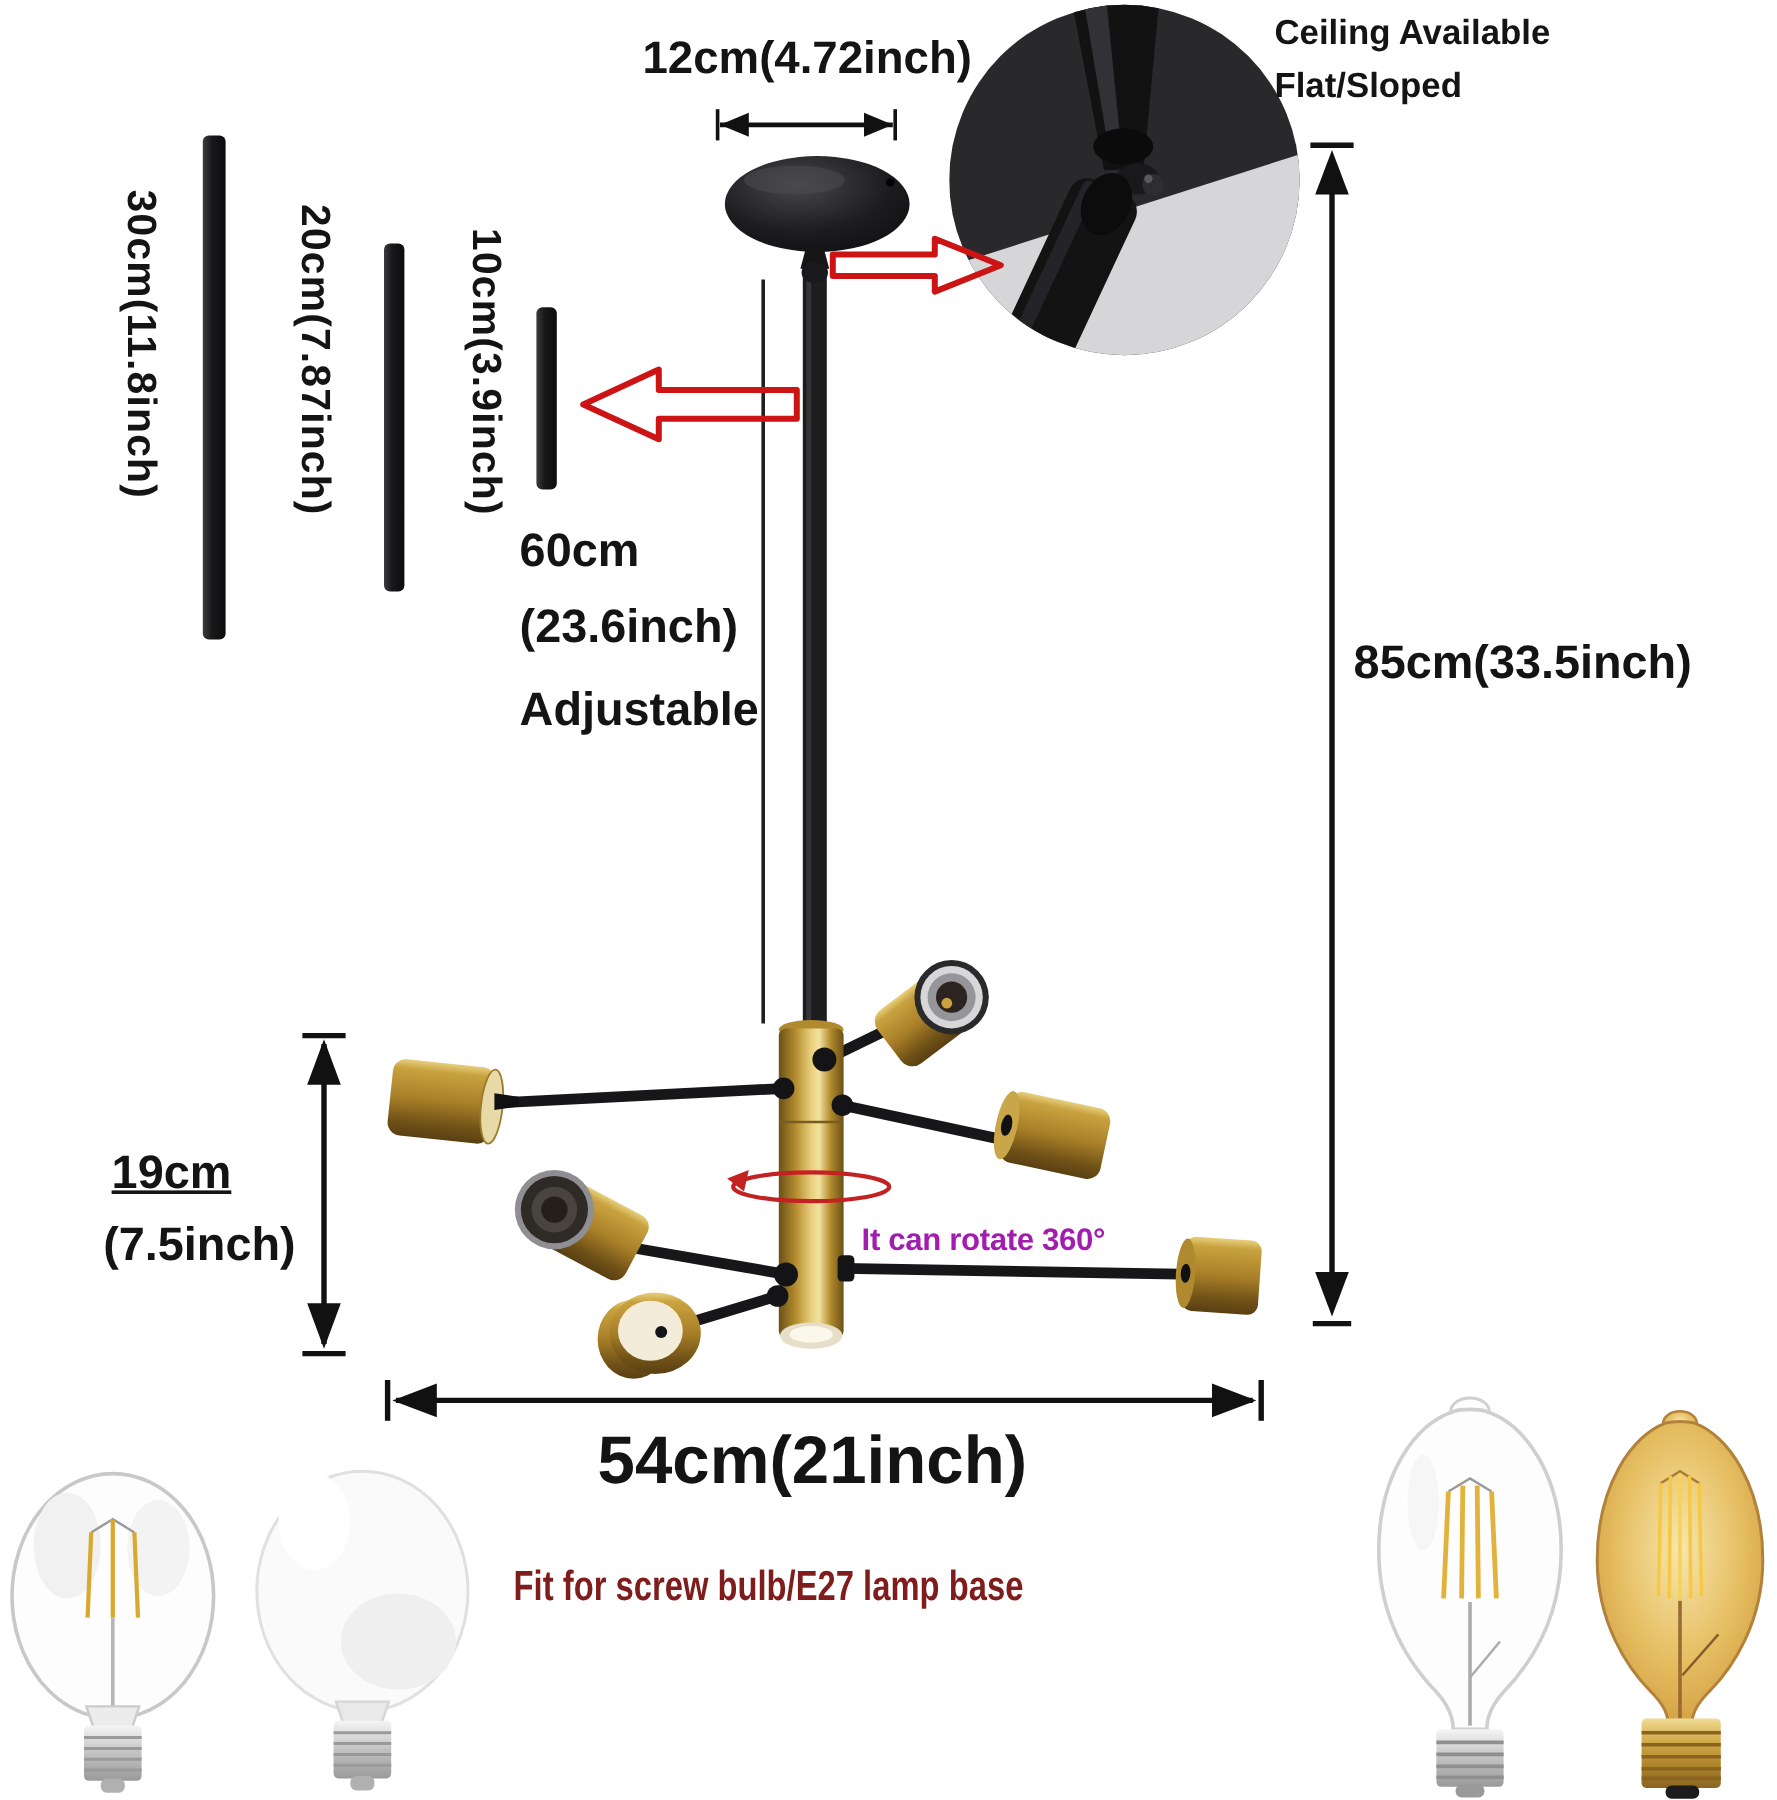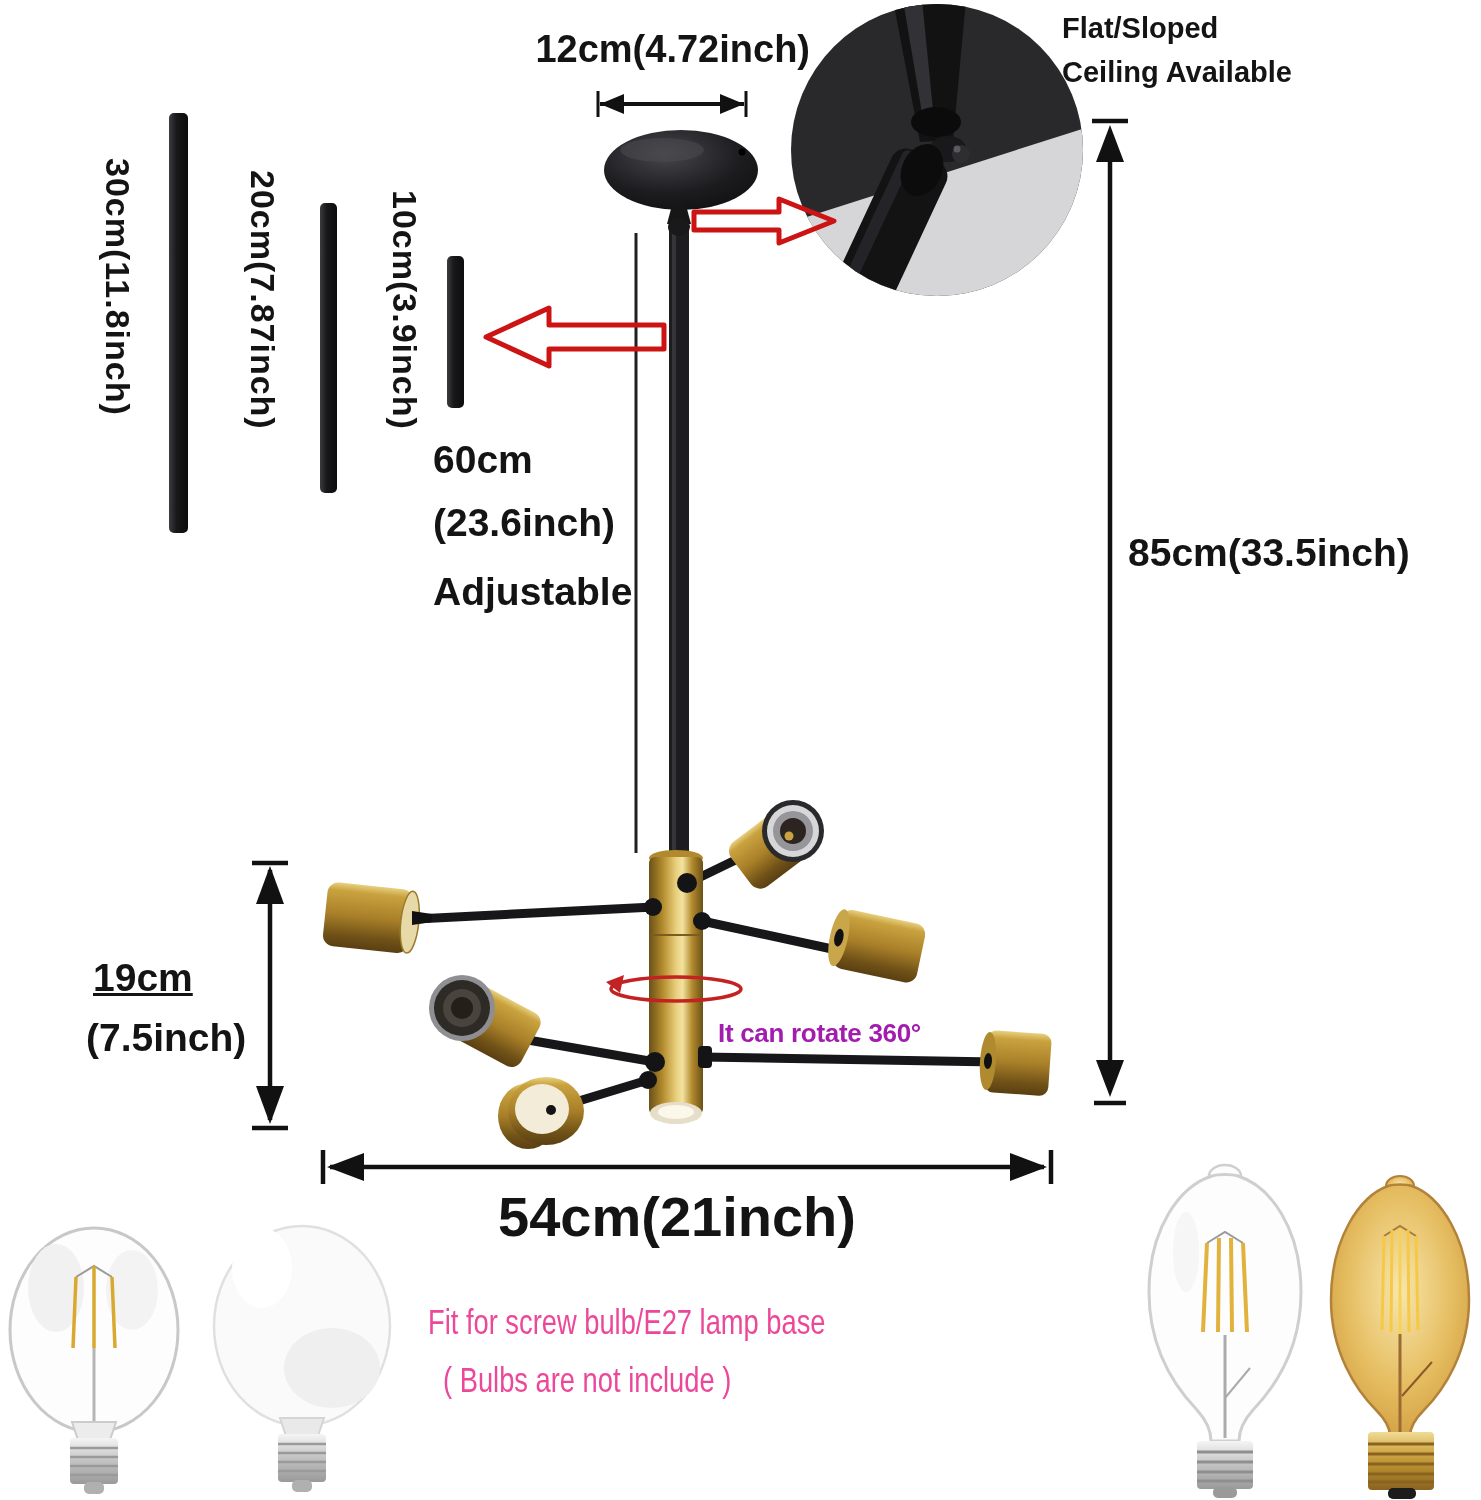--- a/index.html
+++ b/index.html
@@ -14,21 +14,21 @@
   .vlabel{
     position:absolute;color:#141414;font-weight:700;white-space:nowrap;
     writing-mode:vertical-rl;font-size:34px;letter-spacing:1px;line-height:1;
   }
   .dim-big{font-size:39px;}
   .ceil-note{font-size:29px;line-height:1.52;}
   .rotate-note{
     position:absolute;color:#a21caf;font-weight:700;font-size:26px;
     letter-spacing:-.3px;white-space:nowrap;margin-top:12px;
   }
-  .footer-line{position:absolute;color:#ec4899;font-weight:400;font-size:35px;white-space:nowrap;}
+  .footer-line{position:absolute;color:#7f1d1d;font-weight:700;font-size:35px;white-space:nowrap;}
   .squish{display:inline-block;transform:scaleX(.78);transform-origin:0 50%;}
   .center{text-align:right;}
 </style>
 </head>
 <body>
 
 <div class="canvas">
 
 <svg class="art" width="1481" height="1500" viewBox="0 0 1481 1500">
   <defs>
@@ -319,37 +319,34 @@
   </g>
 </svg>
 
 <div class="vlabel" style="left:101px;top:158px;">30cm(11.8inch)</div>
 <div class="vlabel" style="left:246px;top:170px;">20cm(7.87inch)</div>
 <div class="vlabel" style="left:388px;top:190px;">10cm(3.9inch)</div>
 
 <div class="label center" style="left:520px;top:30px;width:290px;font-size:38px;">12cm(4.72inch)</div>
 
 <div class="label ceil-note" style="left:1062px;top:6px;">
+  <div>Ceiling Available</div>
   <div>Flat/Sloped</div>
-  <div>Ceiling Available</div>
 </div>
 
 <div class="label dim-big" style="left:1128px;top:533px;">85cm(33.5inch)</div>
 
 <div class="label dim-big" style="left:433px;top:440px;">60cm</div>
 <div class="label dim-big" style="left:433px;top:503px;">(23.6inch)</div>
 <div class="label dim-big" style="left:433px;top:572px;">Adjustable</div>
 
 <div class="label dim-big" style="left:93px;top:958px;text-decoration:underline;">19cm</div>
 <div class="label dim-big" style="left:86px;top:1018px;">(7.5inch)</div>
 
 <div class="label center" style="left:498px;top:1188px;width:300px;font-size:56px;">54cm(21inch)</div>
 
 <div class="rotate-note" style="left:718px;top:1006px;">It can rotate 360°</div>
 
 <div class="footer-line" style="left:428px;top:1302px;">
   <span class="squish">Fit for screw bulb/E27 lamp base</span>
 </div>
-<div class="footer-line" style="left:443px;top:1360px;">
-  <span class="squish">( Bulbs are not include )</span>
+
 </div>
 
-</div>
-
 </body></html>

